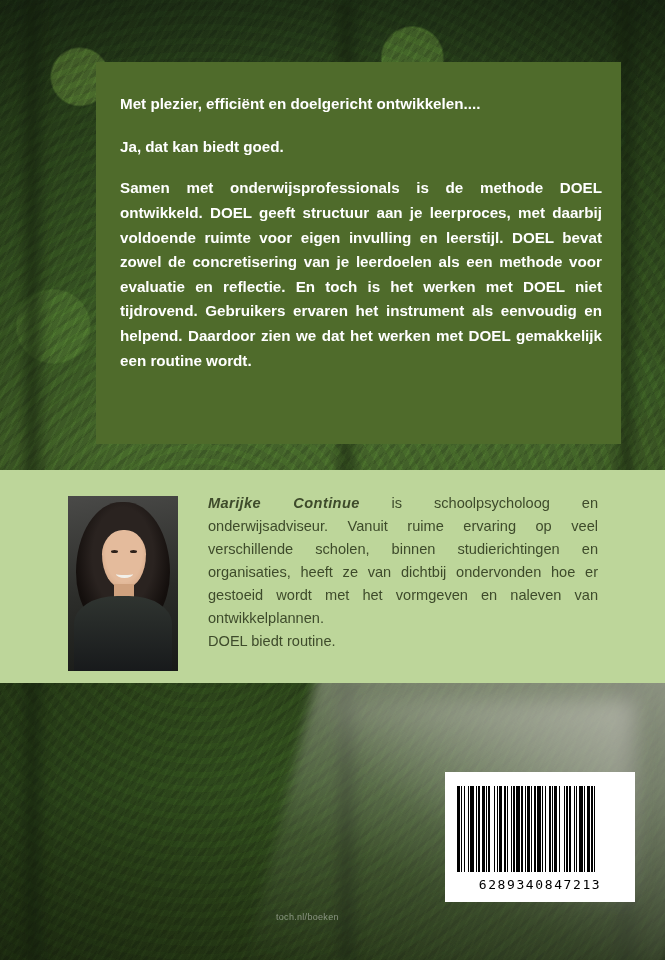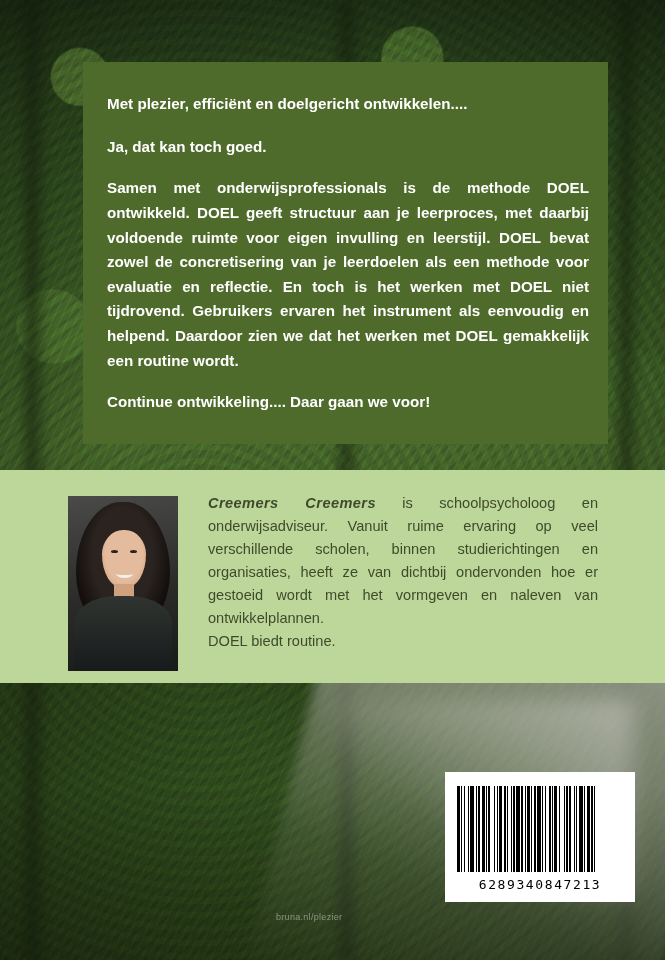--- a/index.html
+++ b/index.html
@@ -60,21 +60,21 @@
   
   .bg-trunk {
     position: absolute; top: 0; bottom: 0; width: 30px;
     background: linear-gradient(90deg, rgba(0,0,0,0) 0%, rgba(18,28,12,0.55) 45%, rgba(0,0,0,0) 100%);
     filter: blur(3px);
   }
 
   
   .panel-main {
     position: absolute;
-    left: 83px; top: 62px;
+    left: 96px; top: 62px;
     width: 525px; height: 382px;
     background: #4f6b2b;
     padding: 30px 19px 0 24px;
   }
   .panel-main p {
     color: #ffffff;
     font-size: 15.2px;
     line-height: 1.62;
     margin-bottom: 17px;
     text-align: justify;
@@ -175,38 +175,37 @@
   <div class="bg"></div>
   <div class="bg-leaves"></div>
   <div class="bg-trunk" style="left:18px"></div>
   <div class="bg-trunk" style="left:332px"></div>
   <div class="bg-trunk" style="left:612px"></div>
   <div class="bg-path"></div>
   <div class="bg-path2"></div>
 
   <div class="panel-main">
     <p class="first">Met plezier, efficiënt en doelgericht ontwikkelen....</p>
-    <p class="bold">Ja, dat kan toch goed.</p>
+    <p class="bold">Ja, dat kan biedt goed.</p>
     <p class="bold">Samen met onderwijsprofessionals is de methode DOEL ontwikkeld. DOEL geeft structuur aan je leerproces, met daarbij voldoende ruimte voor eigen invulling en leerstijl. DOEL bevat zowel de concretisering van je leerdoelen als een methode voor evaluatie en reflectie. En toch is het werken met DOEL niet tijdrovend. Gebruikers ervaren het instrument als eenvoudig en helpend. Daardoor zien we dat het werken met DOEL gemakkelijk een routine wordt.</p>
-    <p class="bold">Continue ontwikkeling.... Daar gaan we voor!</p>
   </div>
 
   <div class="panel-author">
     <div class="author-photo">
       <div class="ph-bg"></div>
       <div class="ph-hair"></div>
       <div class="ph-face"></div>
       <div class="ph-eye l"></div>
       <div class="ph-eye r"></div>
       <div class="ph-smile"></div>
       <div class="ph-neck"></div>
       <div class="ph-body"></div>
     </div>
     <div class="author-text">
-      <span class="author-name">Creemers  Creemers</span><span> is schoolpsycholoog en onderwijsadviseur. Vanuit ruime ervaring op veel verschillende scholen, binnen studierichtingen en organisaties, heeft ze van dichtbij ondervonden hoe er gestoeid wordt met het vormgeven en naleven van ontwikkelplannen.</span><br>
+      <span class="author-name">Marijke  Continue</span><span> is schoolpsycholoog en onderwijsadviseur. Vanuit ruime ervaring op veel verschillende scholen, binnen studierichtingen en organisaties, heeft ze van dichtbij ondervonden hoe er gestoeid wordt met het vormgeven en naleven van ontwikkelplannen.</span><br>
       <span>DOEL biedt routine.</span>
     </div>
   </div>
 
   <div class="barcode-box">
     <div class="barcode-bars" id="bars">
         <i style="width: 3px; background: rgb(0, 0, 0);"></i>
         <i style="width: 1px; background: rgb(255, 255, 255);"></i>
         <i style="width: 1px; background: rgb(0, 0, 0);"></i>
         <i style="width: 2px; background: rgb(255, 255, 255);"></i>
@@ -283,15 +282,15 @@
         <i style="width: 3px; background: rgb(0, 0, 0);"></i>
         <i style="width: 1px; background: rgb(255, 255, 255);"></i>
         <i style="width: 2px; background: rgb(0, 0, 0);"></i>
         <i style="width: 1px; background: rgb(255, 255, 255);"></i>
         <i style="width: 1px; background: rgb(0, 0, 0);"></i>
         <i style="width: 3px; background: rgb(255, 255, 255);"></i>
       </div>
     <div class="barcode-num">6289340847213</div>
   </div>
 
-  <div class="watermark">bruna.nl/plezier</div>
+  <div class="watermark">toch.nl/boeken</div>
 
 </div>
 
 </body></html>

